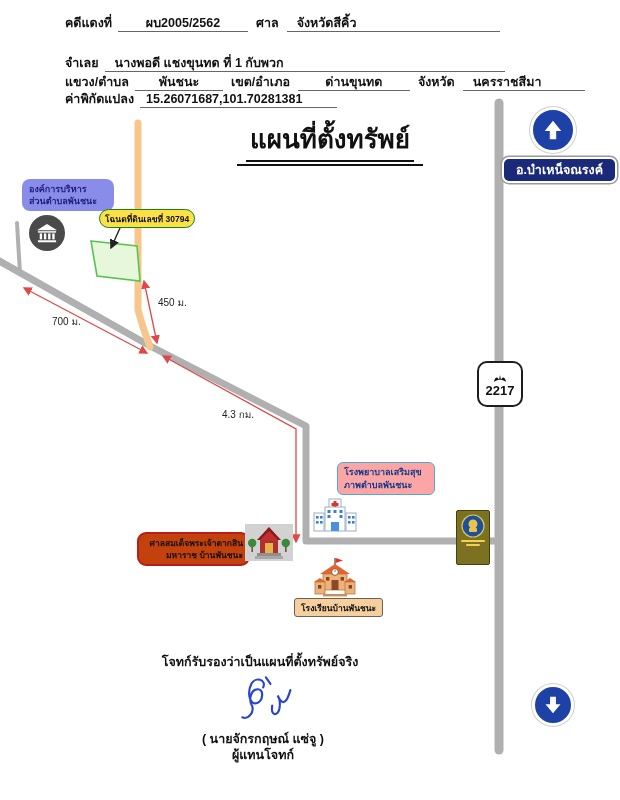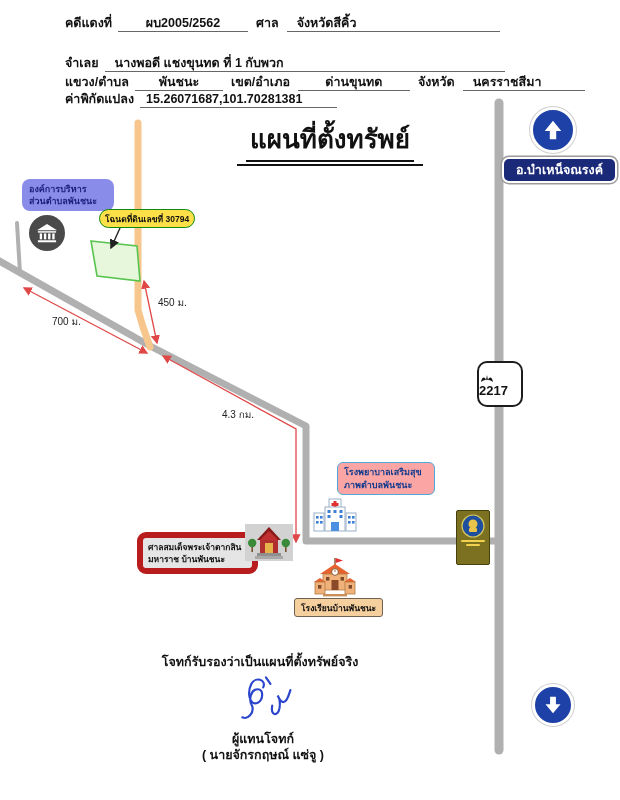--- a/index.html
+++ b/index.html
@@ -18,31 +18,31 @@
   .title-text{display:inline-block;font-size:26px;font-weight:700;color:#111;
               border-bottom:2px solid #111;padding:0 4px 1px 4px;}
   .title-line2{height:2px;background:#111;margin:2px auto 0 auto;width:186px;}
   
   .navy-label{position:absolute;background:#1b2a78;color:#fff;font-weight:700;font-size:12.5px;
               display:flex;align-items:center;justify-content:center;border:2px solid #fff;
               border-radius:7px;box-shadow:0 0 0 1.5px #9a9a9a;white-space:nowrap;}
   .sign-circle{position:absolute;border-radius:50%;background:#1e41a8;border:3px solid #fff;
                box-shadow:0 0 0 1px #cfcfcf;display:flex;align-items:center;justify-content:center;}
   .shield{position:absolute;background:#fff;border:2px solid #1d1d1d;border-radius:10px;
-          display:flex;flex-direction:column;justify-content:center;gap:1px;}
+          display:flex;flex-direction:column;align-items:center;justify-content:center;gap:1px;}
   .shield .num{font-size:13px;font-weight:700;color:#111;line-height:13px;}
   .purple-label{position:absolute;background:#8a8ce9;color:#1d1d7e;border-radius:8px;
                 font-size:9px;font-weight:700;line-height:12px;padding:4px 7px;}
   .green-pill{position:absolute;background:#fde047;border:1.5px solid #0f8a0f;border-radius:10px;
               color:#111;font-size:8.5px;font-weight:700;display:flex;align-items:center;
               justify-content:center;white-space:nowrap;padding:0 5px;}
   .hosp-label{position:absolute;background:#fca5a5;border:1.5px solid #4fa8d8;border-radius:6px;
               color:#123a8c;font-size:9px;font-weight:700;line-height:12.5px;padding:3px 6px;}
-  .shrine-label{position:absolute;background:#e5e5e5;border:6px solid #b91c1c;border-radius:9px;
-                color:#111;font-size:8.5px;font-weight:700;line-height:12px;padding:3px 5px;}
+  .shrine-label{position:absolute;background:#c2410c;border:2px solid #b91c1c;border-radius:9px;
+                color:#111;font-size:8.5px;font-weight:700;line-height:12px;padding:3px 5px;text-align:right;}
   .school-label{position:absolute;background:#f6cf9e;border:1.5px solid #6e6152;border-radius:3px;
                 color:#111;font-size:8.5px;font-weight:700;display:flex;align-items:center;
                 justify-content:center;white-space:nowrap;padding:0 6px;}
   .dist{position:absolute;font-size:10px;font-weight:400;color:#222;white-space:nowrap;}
   
   .cert{position:absolute;left:130px;top:652px;width:260px;text-align:center;
         font-size:12.5px;font-weight:700;color:#111;}
   .signer{position:absolute;left:130px;top:731px;width:266px;text-align:center;
           font-size:12.5px;font-weight:700;color:#111;line-height:16px;}
   .olive-sign{position:absolute;background:#7c7120;border:1px solid #45400f;border-radius:2px;
@@ -250,17 +250,17 @@
     <svg width="58" height="56" viewBox="0 0 64 58">
       <g fill="none" stroke="#2b46cc" stroke-width="2.4" stroke-linecap="round">
         <path d="M30,14 C34,5 21,2 17,10 C12,20 15,35 24,31 C30,28 31,16 24,16 C17,16 13,27 18,35 C20,42 13,50 7,47"></path>
         <path d="M33,3 L38,10"></path>
         <path d="M40,34 C38,45 46,47 48,37 C49,31 48,26 46,23 C50,32 55,35 60,17"></path>
       </g>
     </svg>
   </div>
 
   <div class="signer">
+    <div>(   นายจักรกฤษณ์ แซ่จู   )</div>
     <div>ผู้แทนโจทก์</div>
-    <div>(   นายจักรกฤษณ์ แซ่จู   )</div>
   </div>
 
 </div>
 
 </body></html>

